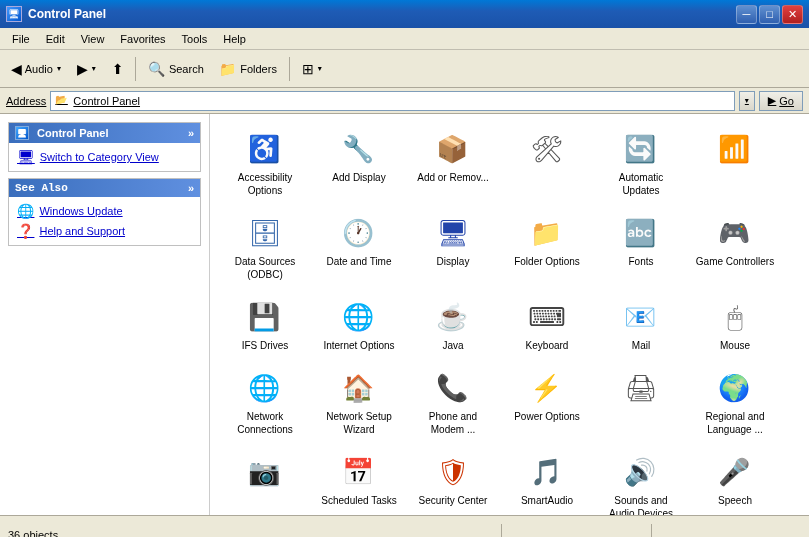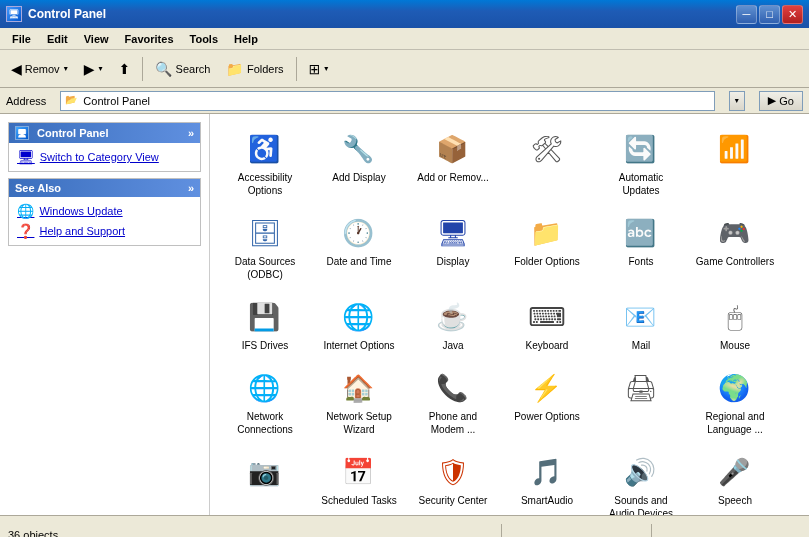--- a/index.html
+++ b/index.html
@@ -58,21 +58,20 @@
       height: 22px;
       display: flex;
       align-items: center;
       padding: 0 4px;
       border-bottom: 1px solid #c0bdb0;
     }
     .menu-item {
       padding: 2px 8px;
       cursor: pointer;
       font-size: 11px;
-      font-weight: bold;
     }
 
     
     #toolbar {
       background: #ece9d8;
       height: 38px;
       display: flex;
       align-items: center;
       padding: 0 4px;
       border-bottom: 1px solid #aca899;
@@ -103,21 +102,22 @@
     }
 
     
     #address-bar {
       background: #ece9d8;
       height: 26px;
       display: flex;
       align-items: center;
       padding: 0 6px;
       border-bottom: 1px solid #aca899;
-      gap: 14px;
+      gap: 4px;
+      text-decoration: underline;
     }
     #address-label {
       font-size: 11px;
       color: #000;
       white-space: nowrap;
     }
     #address-input-wrap {
       flex: 1;
       height: 20px;
       background: white;
@@ -298,21 +298,21 @@
     <div class="menu-item">Edit</div>
     <div class="menu-item">View</div>
     <div class="menu-item">Favorites</div>
     <div class="menu-item">Tools</div>
     <div class="menu-item">Help</div>
   </div>
 
 <div id="toolbar">
   <div class="toolbar-btn">
     <span class="toolbar-icon">◀</span>
-    <span>Remov</span>
+    <span>Audio</span>
     <span class="toolbar-arrow">▾</span>
   </div>
   <div class="toolbar-btn">
     <span class="toolbar-icon">▶</span>
     <span class="toolbar-arrow">▾</span>
   </div>
   <div class="toolbar-btn">
     <span class="toolbar-icon">⬆</span>
   </div>
   <div class="toolbar-separator"></div>
@@ -357,21 +357,21 @@
         </div>
         <div class="sidebar-body">
           <div class="sidebar-link">
             <span class="sidebar-link-icon">🖥</span>
             <span>Switch to Category View</span>
           </div>
         </div>
       </div>
       <div class="sidebar-section">
         <div class="sidebar-header">
-          <span style="display: flex; align-items: center; gap: 4px;">
+          <span style="display: flex; align-items: center; gap: 4px; font-family: Liberation Mono, monospace;">
             <span>See Also</span>
           </span>
           <span>»</span>
         </div>
         <div class="sidebar-body">
           <div class="sidebar-link">
             <span class="sidebar-link-icon">🌐</span>
             <span>Windows Update</span>
           </div>
           <div class="sidebar-link">

